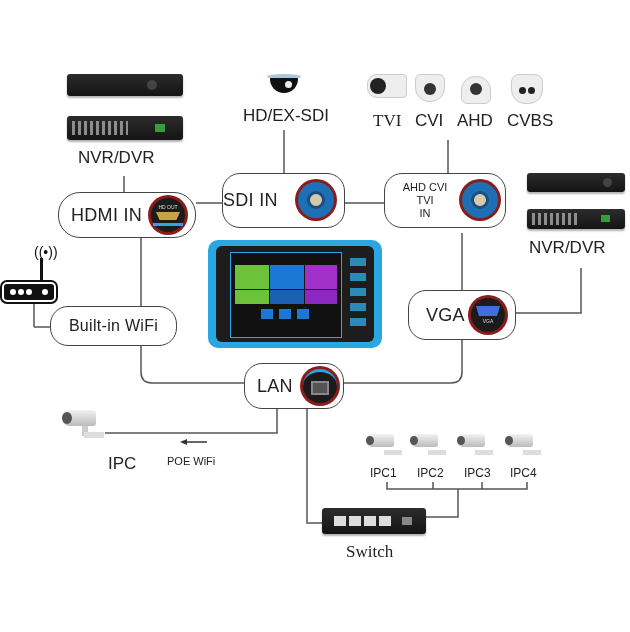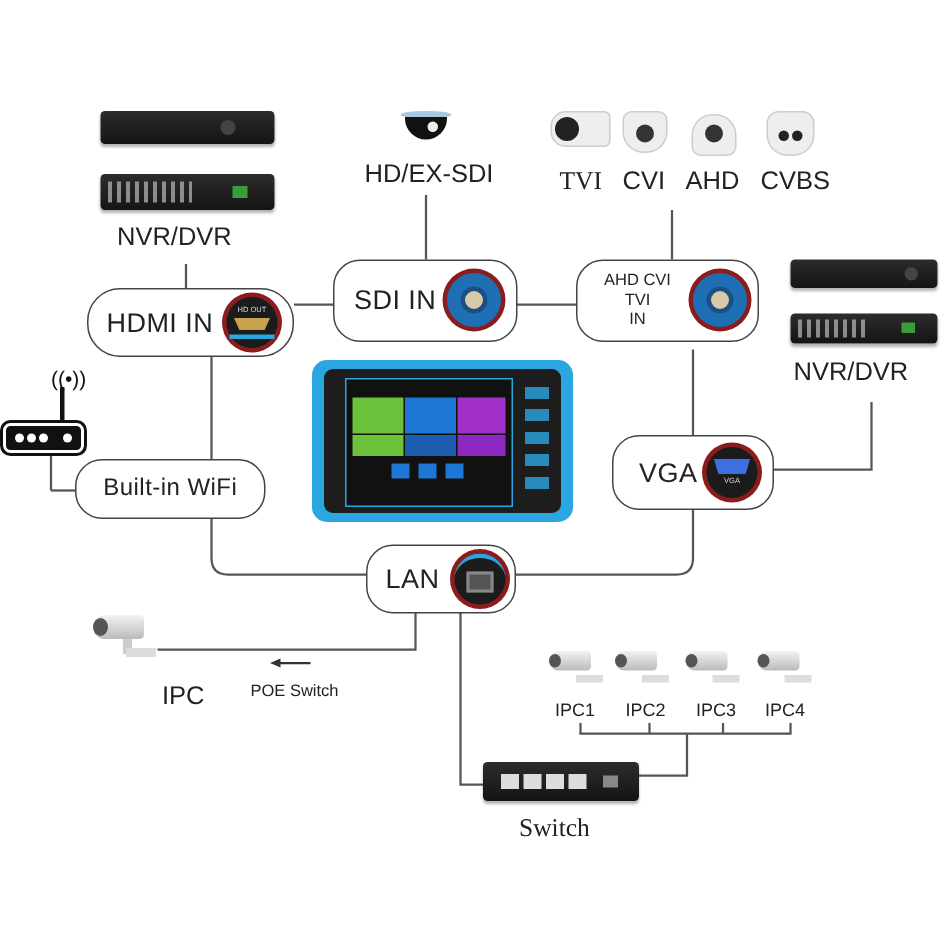--- a/index.html
+++ b/index.html
@@ -109,21 +109,21 @@
   <span class="lbl">HDMI IN</span>
 </div>
 <div class="port" style="left:148px;top:195px;">
   <div style="width:34px;height:34px;border-radius:50%;background:#1b1b1b;display:flex;flex-direction:column;align-items:center;justify-content:center;">
     <span style="font-size:5px;color:#ddd;">HD OUT</span>
     <div style="width:24px;height:8px;background:#c8a24a;clip-path:polygon(0 0,100% 0,85% 100%,15% 100%);margin-top:2px;"></div>
     <div style="width:30px;height:3px;background:#2aa6e0;margin-top:3px;"></div>
   </div>
 </div>
 
-<div class="pill" style="left:222px;top:173px;width:123px;height:55px;padding-left:13px;">
+<div class="pill" style="left:222px;top:173px;width:123px;height:55px;">
   <span class="lbl">SDI IN</span>
 </div>
 <div class="port" style="left:295px;top:179px;width:42px;height:42px;">
   <div style="width:36px;height:36px;border-radius:50%;background:#1f6fb5;display:flex;align-items:center;justify-content:center;">
     <div style="width:18px;height:18px;border-radius:50%;background:#d8c9a8;border:3px solid #1a4f86;box-sizing:border-box;"></div>
   </div>
 </div>
 
 <div class="pill" style="left:384px;top:173px;width:122px;height:55px;padding-left:8px;">
   <span style="font-size:11px;text-align:center;line-height:13px;display:inline-block;width:64px;">
@@ -187,21 +187,21 @@
   </div>
 </div>
 
 <div class="abs" style="left:62px;top:406px;width:44px;height:36px;">
   <div class="abs" style="left:0;top:4px;width:34px;height:16px;border-radius:8px 3px 3px 8px;background:linear-gradient(#f2f2f2,#bbb);"></div>
   <div class="abs" style="left:0;top:6px;width:10px;height:12px;border-radius:50%;background:#555;"></div>
   <div class="abs" style="left:20px;top:20px;width:6px;height:10px;background:#ccc;"></div>
   <div class="abs" style="left:22px;top:26px;width:20px;height:6px;background:#ddd;"></div>
 </div>
 <div class="label" style="left:68px;top:454px;margin-left:40px;">IPC</div>
-<div class="label small" style="left:167px;top:455px;">POE Switch</div>
+<div class="label small" style="left:167px;top:455px;">POE WiFi</div>
 
 <div class="abs" style="left:360px;top:430px;width:190px;height:52px;">
   <div class="abs" style="left:6px;top:2px;width:38px;height:28px;">
     <div class="abs" style="left:0;top:2px;width:28px;height:13px;border-radius:7px 3px 3px 7px;background:linear-gradient(#f2f2f2,#bbb);"></div>
     <div class="abs" style="left:0;top:4px;width:8px;height:9px;border-radius:50%;background:#555;"></div>
     <div class="abs" style="left:18px;top:18px;width:18px;height:5px;background:#ddd;"></div>
   </div>
   <div class="abs" style="left:50px;top:2px;width:38px;height:28px;">
     <div class="abs" style="left:0;top:2px;width:28px;height:13px;border-radius:7px 3px 3px 7px;background:linear-gradient(#f2f2f2,#bbb);"></div>
     <div class="abs" style="left:0;top:4px;width:8px;height:9px;border-radius:50%;background:#555;"></div>

